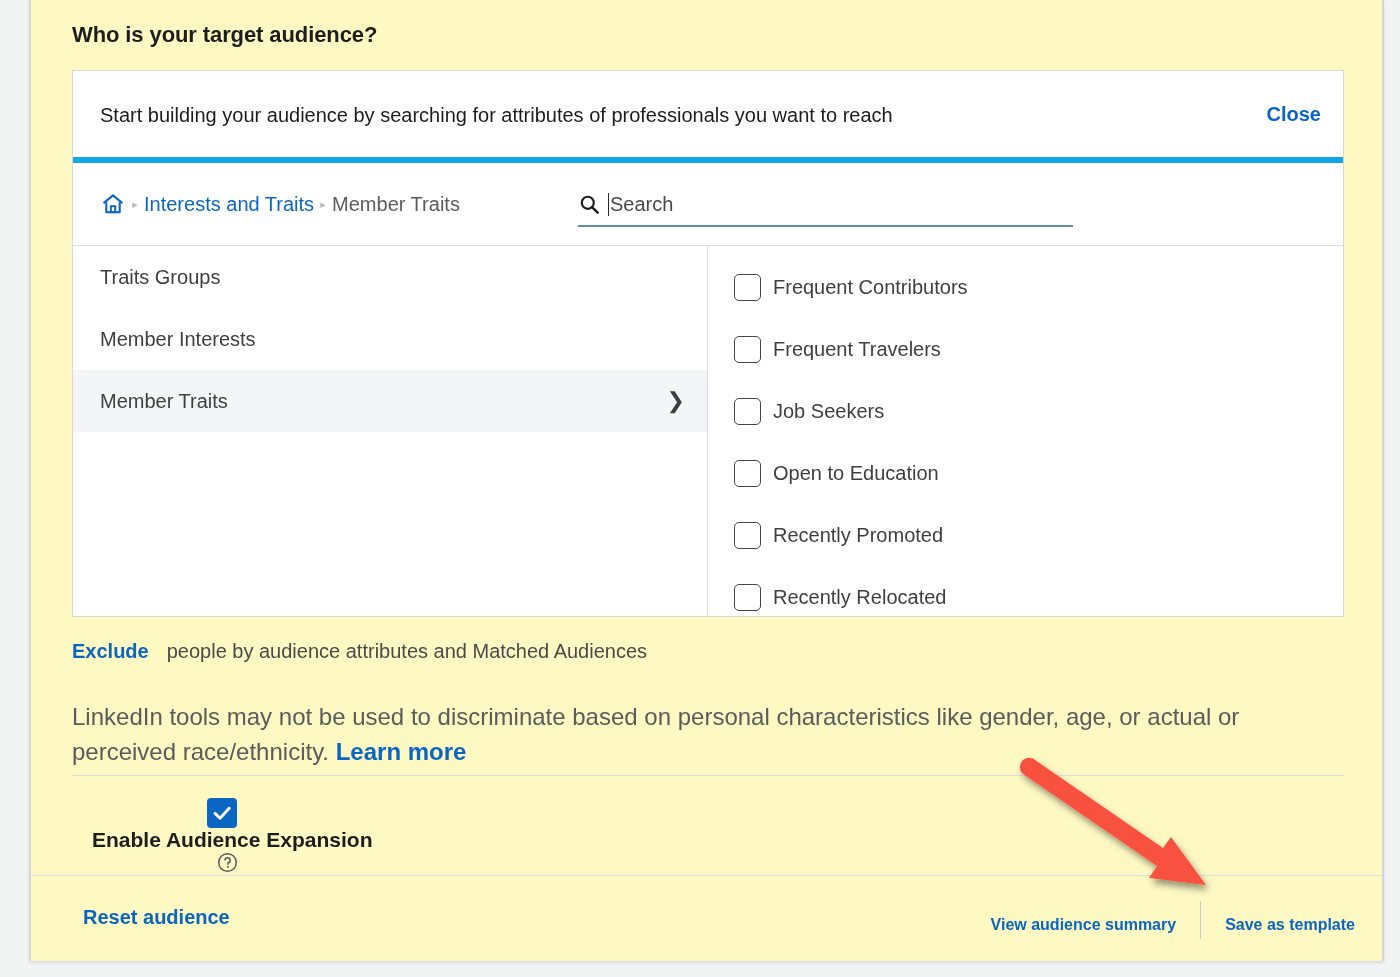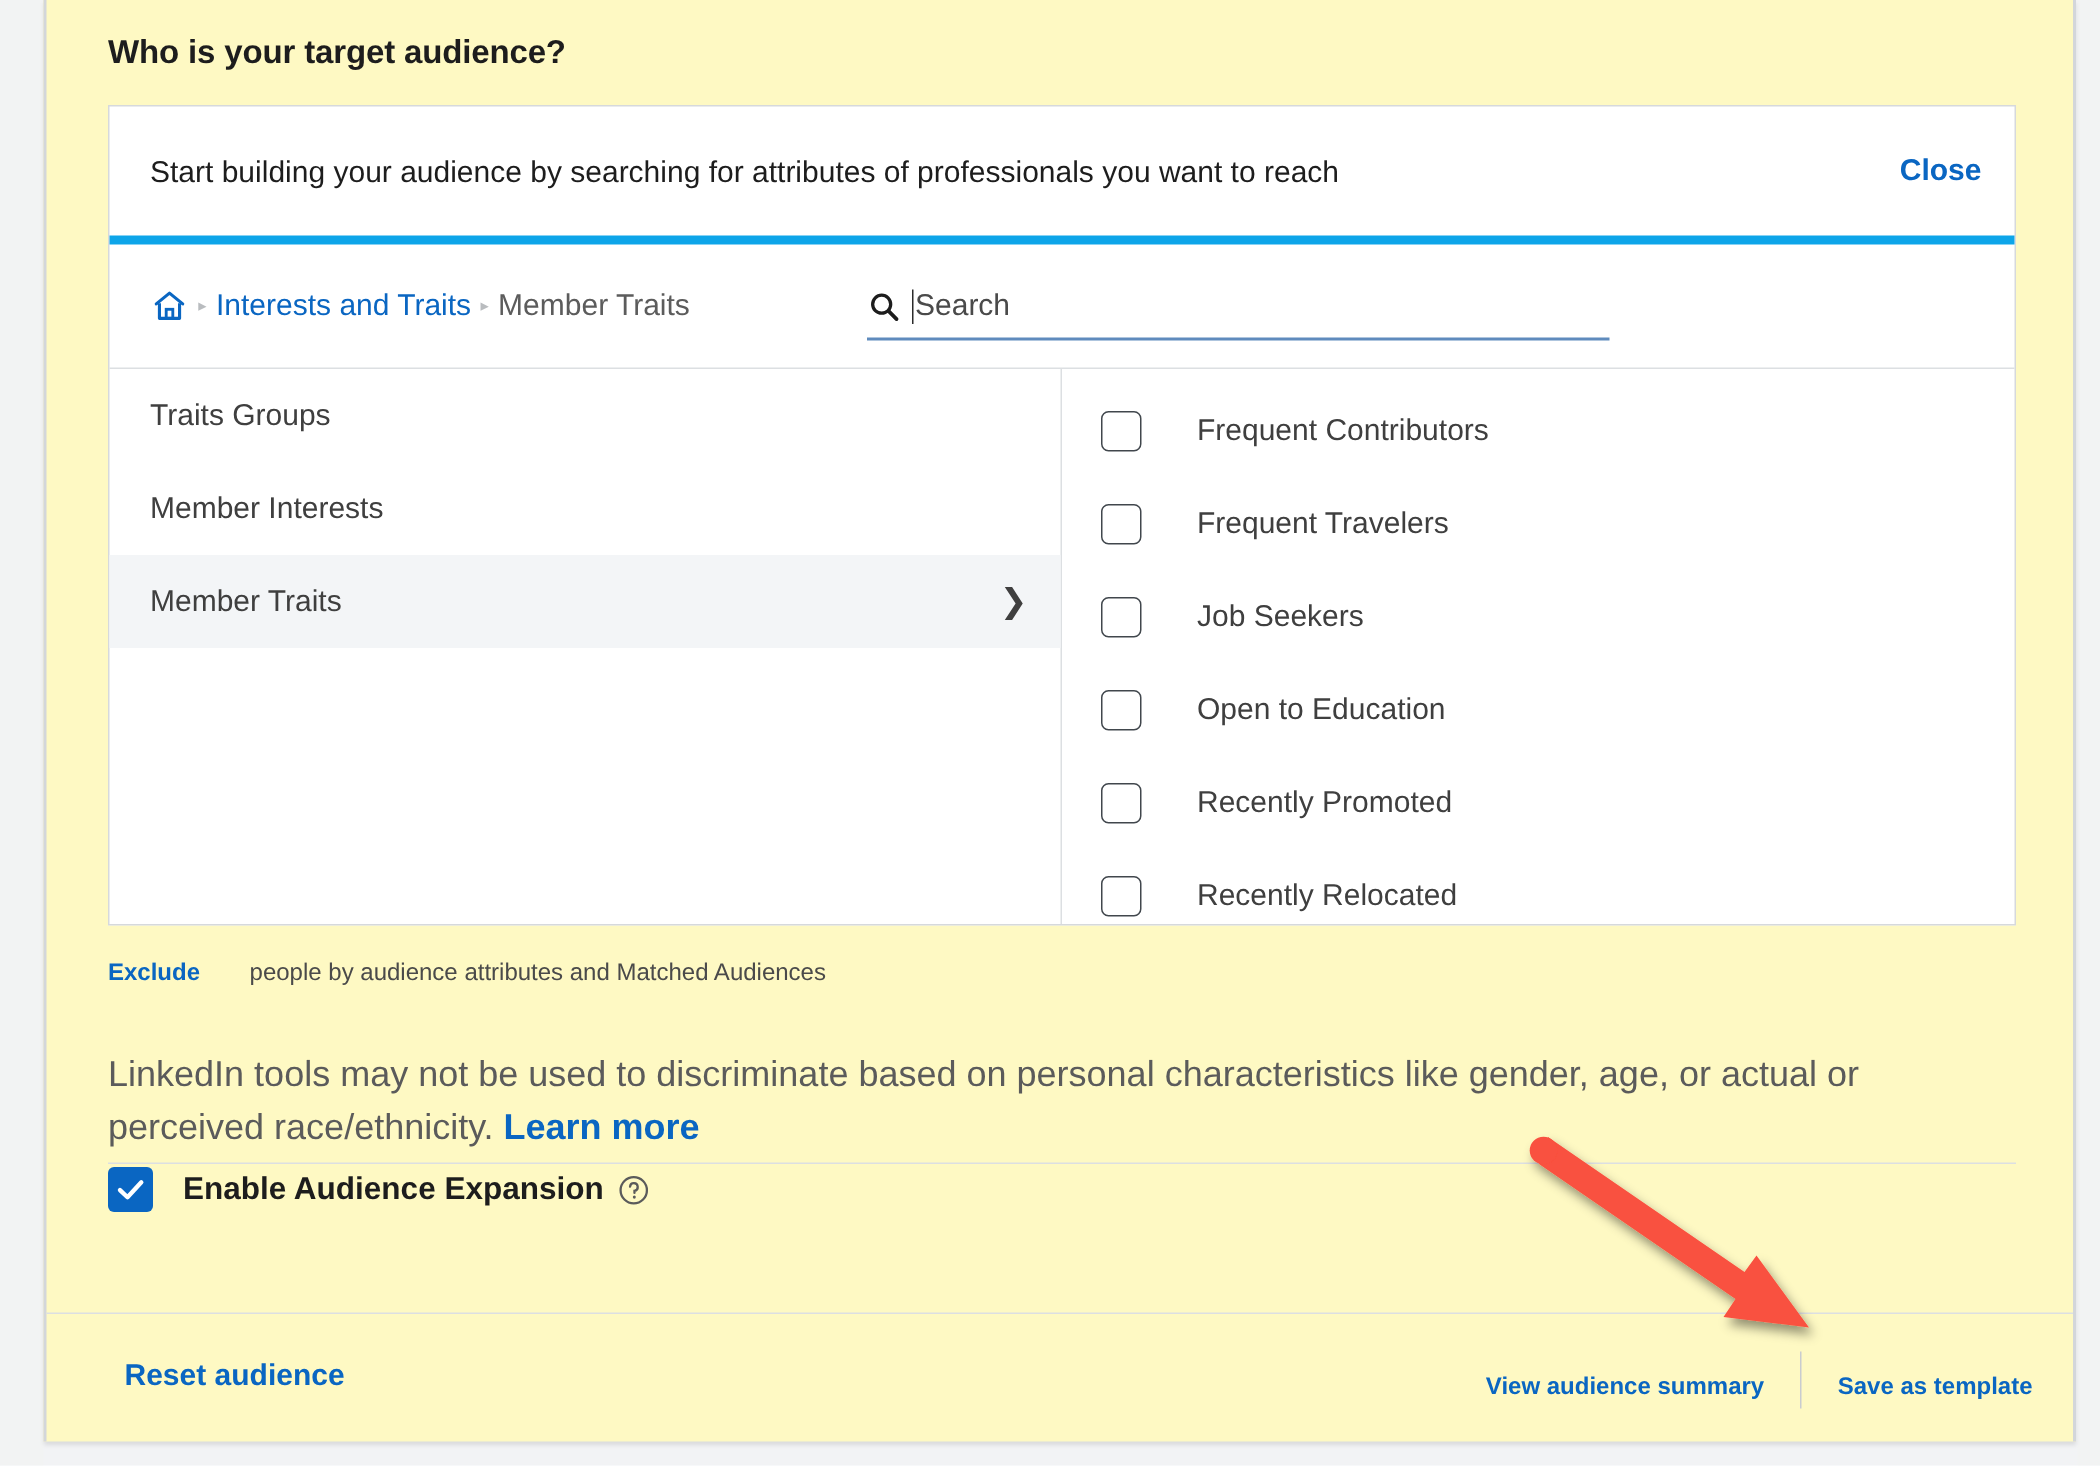--- a/index.html
+++ b/index.html
@@ -221,34 +221,33 @@
   .cb {
     width: 27px;
     height: 27px;
     border: 1.6px solid #41474d;
     border-radius: 5px;
     background: #fff;
     flex: none;
     box-sizing: border-box;
   }
   .opt-label {
-    margin-left: 37px;
+    margin-left: 12px;
     font-size: 20px;
     color: #3f3f3f;
   }
 
   
   .exclude-row {
     position: absolute;
     left: 41px;
     top: 640px;
     display: flex;
     align-items: flex-start;
-    font-size: 16px;
-    gap: 15px;
+    font-size: 20px;
   }
   .exclude-link {
     color: #0a66c2;
     font-weight: bold;
     cursor: pointer;
   }
   .exclude-text {
     margin-left: 18px;
     color: #4a4a4a;
   }
@@ -276,23 +275,24 @@
     top: 775px;
     width: 1272px;
     height: 1px;
     background: #dcdfe2;
   }
 
   
   .expansion-row {
     position: absolute;
     left: 41px;
-    top: 778px;
-    display: flex;
-    align-items: center;
+    top: 798px;
+    display: flex;
+    align-items: center;
+    flex-direction: column;
   }
   .cb-checked {
     width: 30px;
     height: 30px;
     border-radius: 4px;
     background: #0a66c2;
     display: flex;
     align-items: center;
     justify-content: center;
     flex: none;

